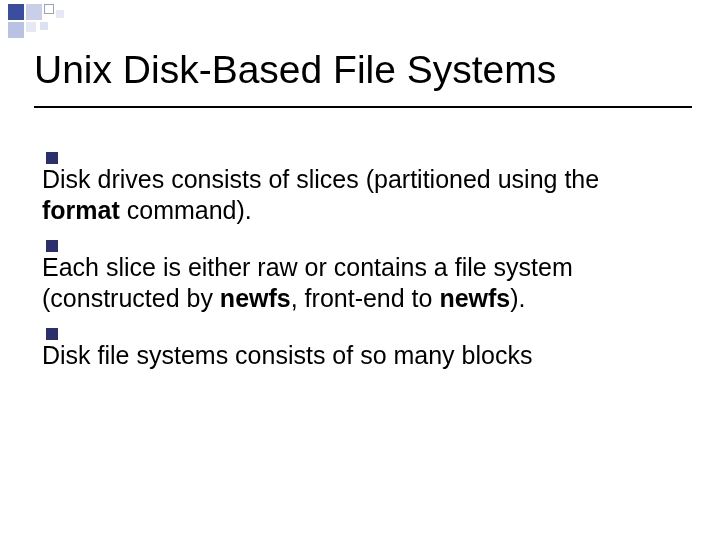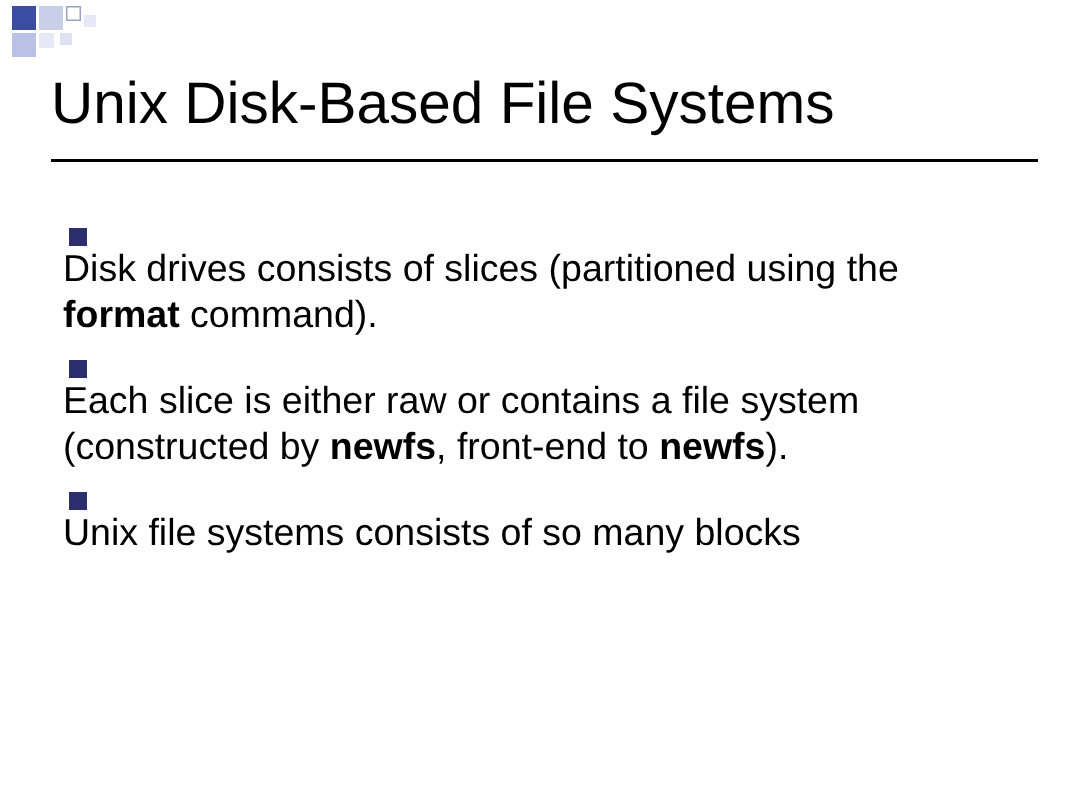--- a/index.html
+++ b/index.html
@@ -104,17 +104,17 @@
       <div class="item">
         <div class="bullet"></div>
         <div class="text">Disk drives consists of slices (partitioned using the <b>format</b> command).</div>
       </div>
       <div class="item">
         <div class="bullet"></div>
         <div class="text">Each slice is either raw or contains a file system (constructed by <b>newfs</b>, front-end to <b>newfs</b>).</div>
       </div>
       <div class="item">
         <div class="bullet"></div>
-        <div class="text">Unix file systems consists of so many blocks</div>
+        <div class="text">Disk file systems consists of so many blocks</div>
       </div>
     </div>
 
 </div>
 
 </body></html>

